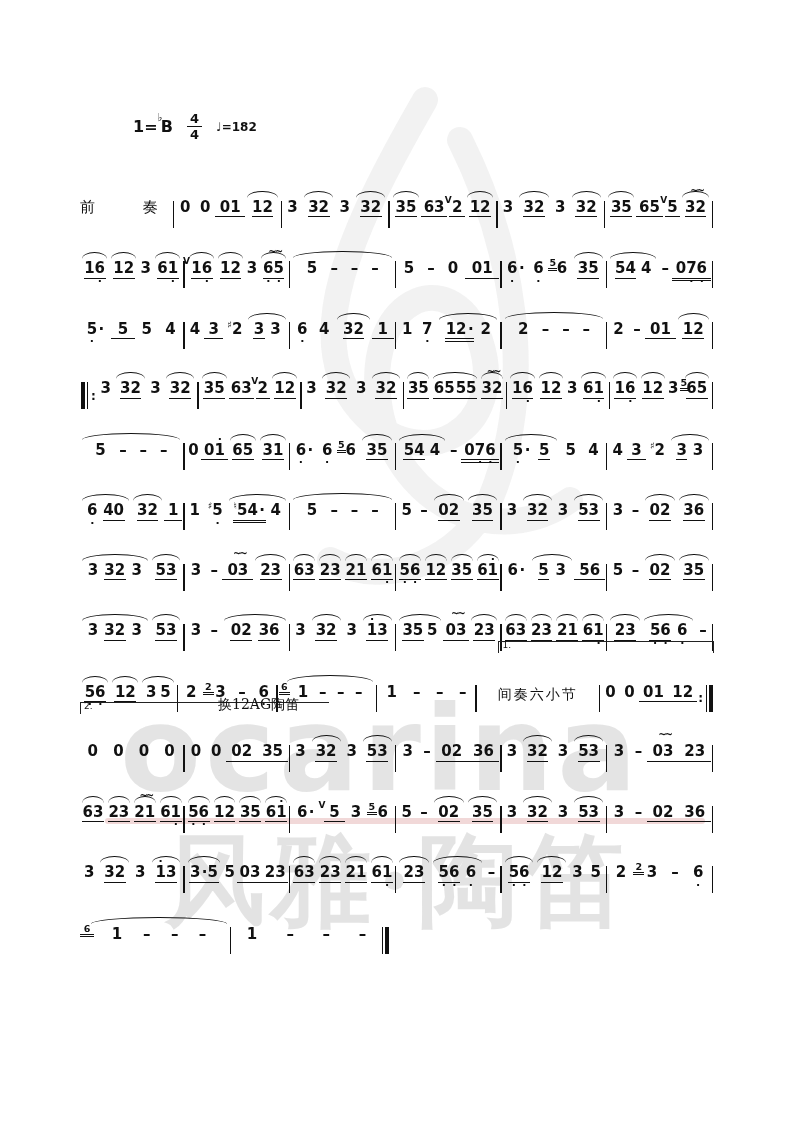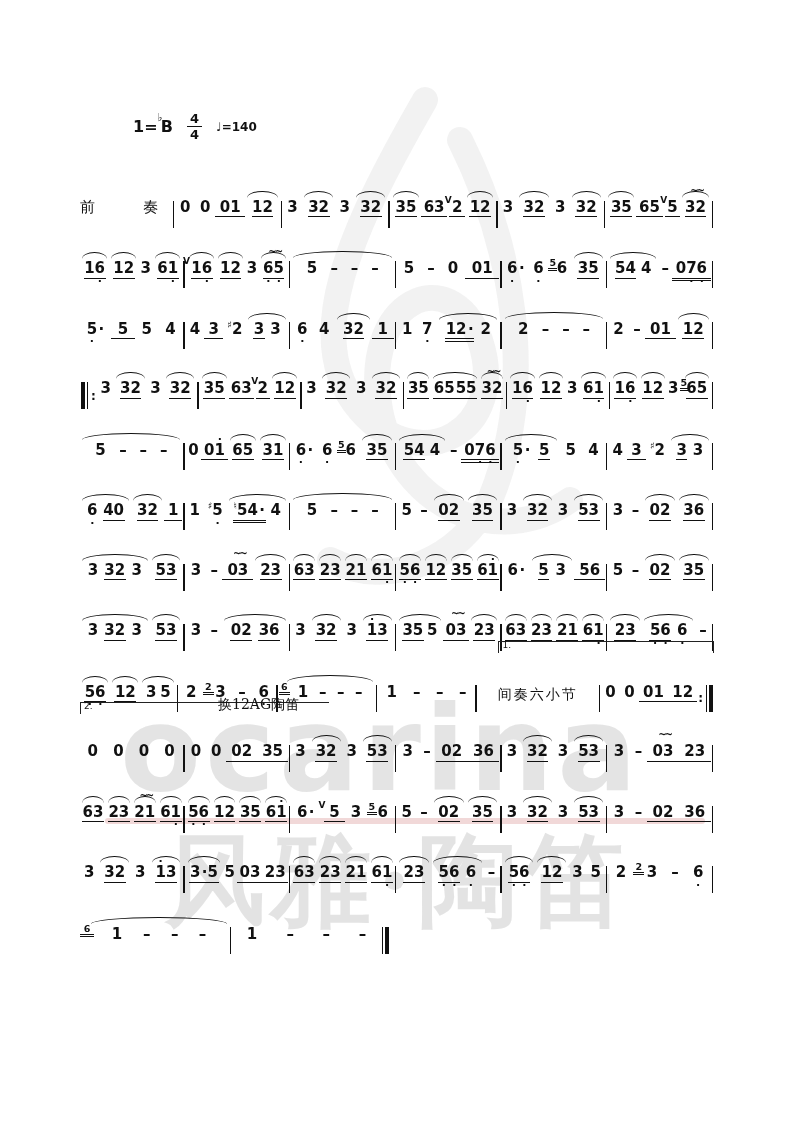--- a/index.html
+++ b/index.html
@@ -26,21 +26,21 @@
   .tempo{font-size:12px;font-weight:bold;}
   .subtitle{font-size:15px;margin-top:8px;letter-spacing:1px;font-family:"DejaVu Serif",serif;}
   .meta-right{position:absolute;left:585px;top:118px;z-index:2;font-size:15px;line-height:1.55;
               font-family:"DejaVu Serif",serif;}
   
   #score{position:absolute;left:80px;top:170px;width:634px;z-index:1;}
   .linewrap{height:60.5px;position:relative;display:flex;align-items:flex-end;padding-bottom:6px;box-sizing:border-box;}
   .line{display:flex;align-items:baseline;width:100%;}
   .line.short{width:310px;}
   .linelabel{width:92px;flex:none;font-size:15px;letter-spacing:22px;white-space:nowrap;
-             font-family:Liberation Sans, sans-serif;}
+             font-family:Liberation Serif, serif;}
   .measure{display:flex;flex:1;justify-content:space-evenly;align-items:baseline;min-width:0;}
   .mtext{flex:1.25;font-size:14px;letter-spacing:2px;text-align:center;white-space:nowrap;
          font-family:"DejaVu Serif",serif;align-self:center;}
   .note{display:inline-flex;align-items:baseline;font-size:15px;font-weight:bold;line-height:1.1;
         position:relative;padding:0 .5px;}
   .dg{position:relative;display:inline-block;}
   .da{position:absolute;top:-8px;left:50%;transform:translateX(-50%);font-size:11px;line-height:1;}
   .db{position:absolute;bottom:-10px;left:50%;transform:translateX(-50%);font-size:11px;line-height:1;}
   .u1{border-bottom:1.5px solid #111;padding-bottom:1px;}
   .u2{border-bottom:1.5px solid #111;padding-bottom:1px;}
@@ -83,21 +83,21 @@
   <div class="smudge"></div>
 
 
   <div class="meta-left">
     <div class="keysig">
       <span><span>1=</span><span class="flat">♭</span><span>B</span></span>
       <span class="meterfrac">
         <span class="top">4</span>
         <span class="bot">4</span>
       </span>
-      <span class="tempo">♩=140</span>
+      <span class="tempo">♩=182</span>
     </div>
   </div>
 
 
   <div id="score">
       <div class="linewrap">
         <div class="line">
           <span class="linelabel">前 奏</span>
           <span class="barwrap">
             <div class="bline"></div>

